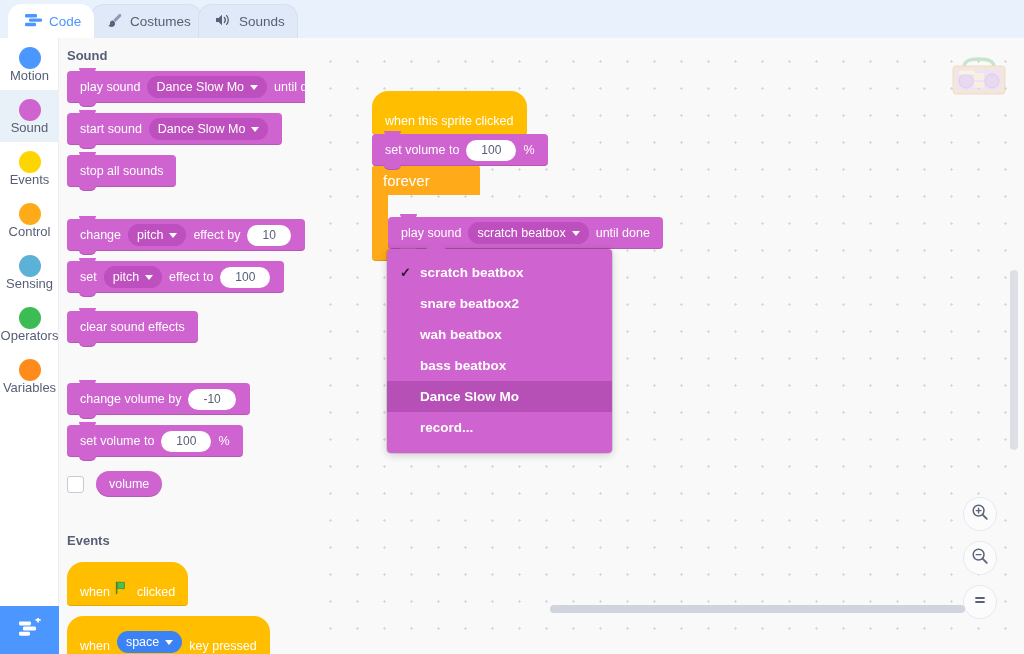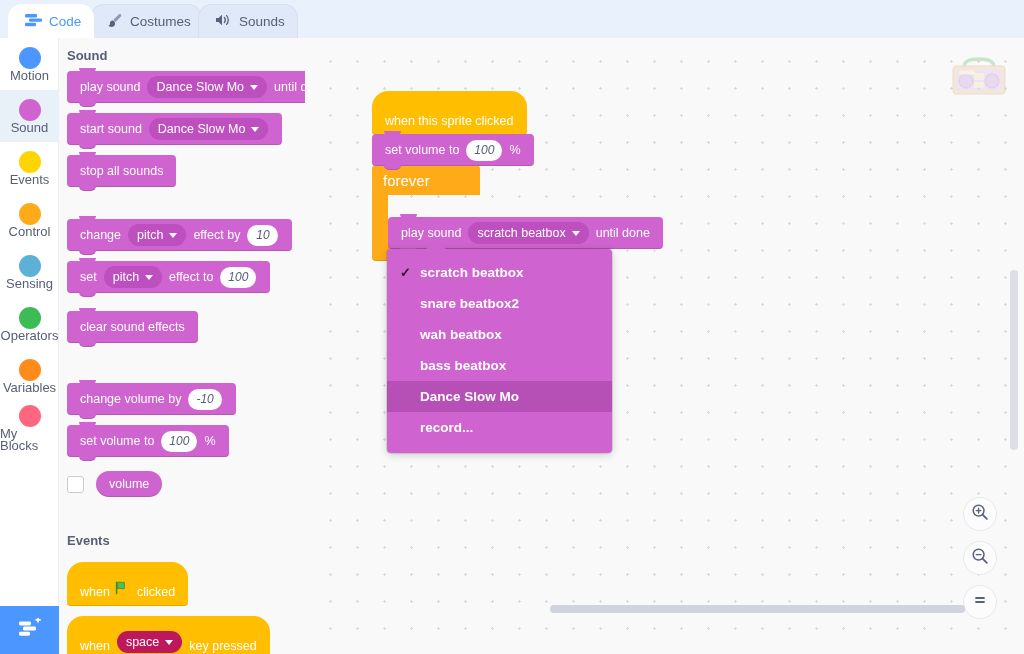--- a/index.html
+++ b/index.html
@@ -85,28 +85,28 @@
   }
   .blk .txt { margin: 0 3px; }
 
   
   .field-drop {
     display: inline-flex; align-items: center; gap: 6px;
     height: 22px; padding: 0 9px; margin: 0 4px;
     border-radius: 11px; font-size: 12.5px; color: #fff;
   }
   .sound .field-drop { background: #BE4FBE; }
-  .event .field-drop, .control .field-drop { background: #be185d; }
+  .event .field-drop, .control .field-drop { background: #3b82f6; }
   .caret { width: 0; height: 0; border-left: 4px solid transparent;
            border-right: 4px solid transparent; border-top: 5px solid #fff; }
   
   .field-num {
     display: inline-flex; align-items: center; justify-content: center;
-    min-width: 31px; height: 21px; padding: 0 8px; margin: 0 4px;
-    border-radius: 11px; background: #fff; color: #575E75; font-size: 12px; font-style: italic;
+    min-width: 31px; height: 21px; padding: 0 15px; margin: 0 4px;
+    border-radius: 11px; background: #fff; color: #575E75; font-size: 12px;
   }
 
   
   .blk.hat {
     height: 44px; padding-top: 12px; align-items: flex-end; padding-bottom: 7px;
     border-radius: 16px 16px 4px 4px;
   }
   .blk.hat::before { display: none; }
 
   
@@ -252,24 +252,20 @@
       <span class="cat-dot" style="background:#5CB1D6"></span>
       <span class="cat-label">Sensing</span>
     </div>
     <div class="cat">
       <span class="cat-dot" style="background:#3DBB55"></span>
       <span class="cat-label">Operators</span>
     </div>
     <div class="cat">
       <span class="cat-dot" style="background:#FF8C1A"></span>
       <span class="cat-label">Variables</span>
-    </div>
-    <div class="cat">
-      <span class="cat-dot" style="background:#FF6680"></span>
-      <span class="cat-label">My Blocks</span>
     </div>
 
     <div id="ext-btn">
       <span>
         <svg width="24" height="20" viewBox="0 0 24 20">
           <rect x="1" y="3.5" width="12" height="4" rx="1.4" fill="#fff"></rect>
           <rect x="5" y="8.6" width="13" height="4" rx="1.4" fill="#fff"></rect>
           <rect x="1" y="13.7" width="11" height="4" rx="1.4" fill="#fff"></rect>
           <rect x="17.3" y="1" width="5.6" height="1.7" rx=".8" fill="#fff"></rect>
           <rect x="19.2" y="-0.9" width="1.7" height="5.6" rx=".8" fill="#fff"></rect>

